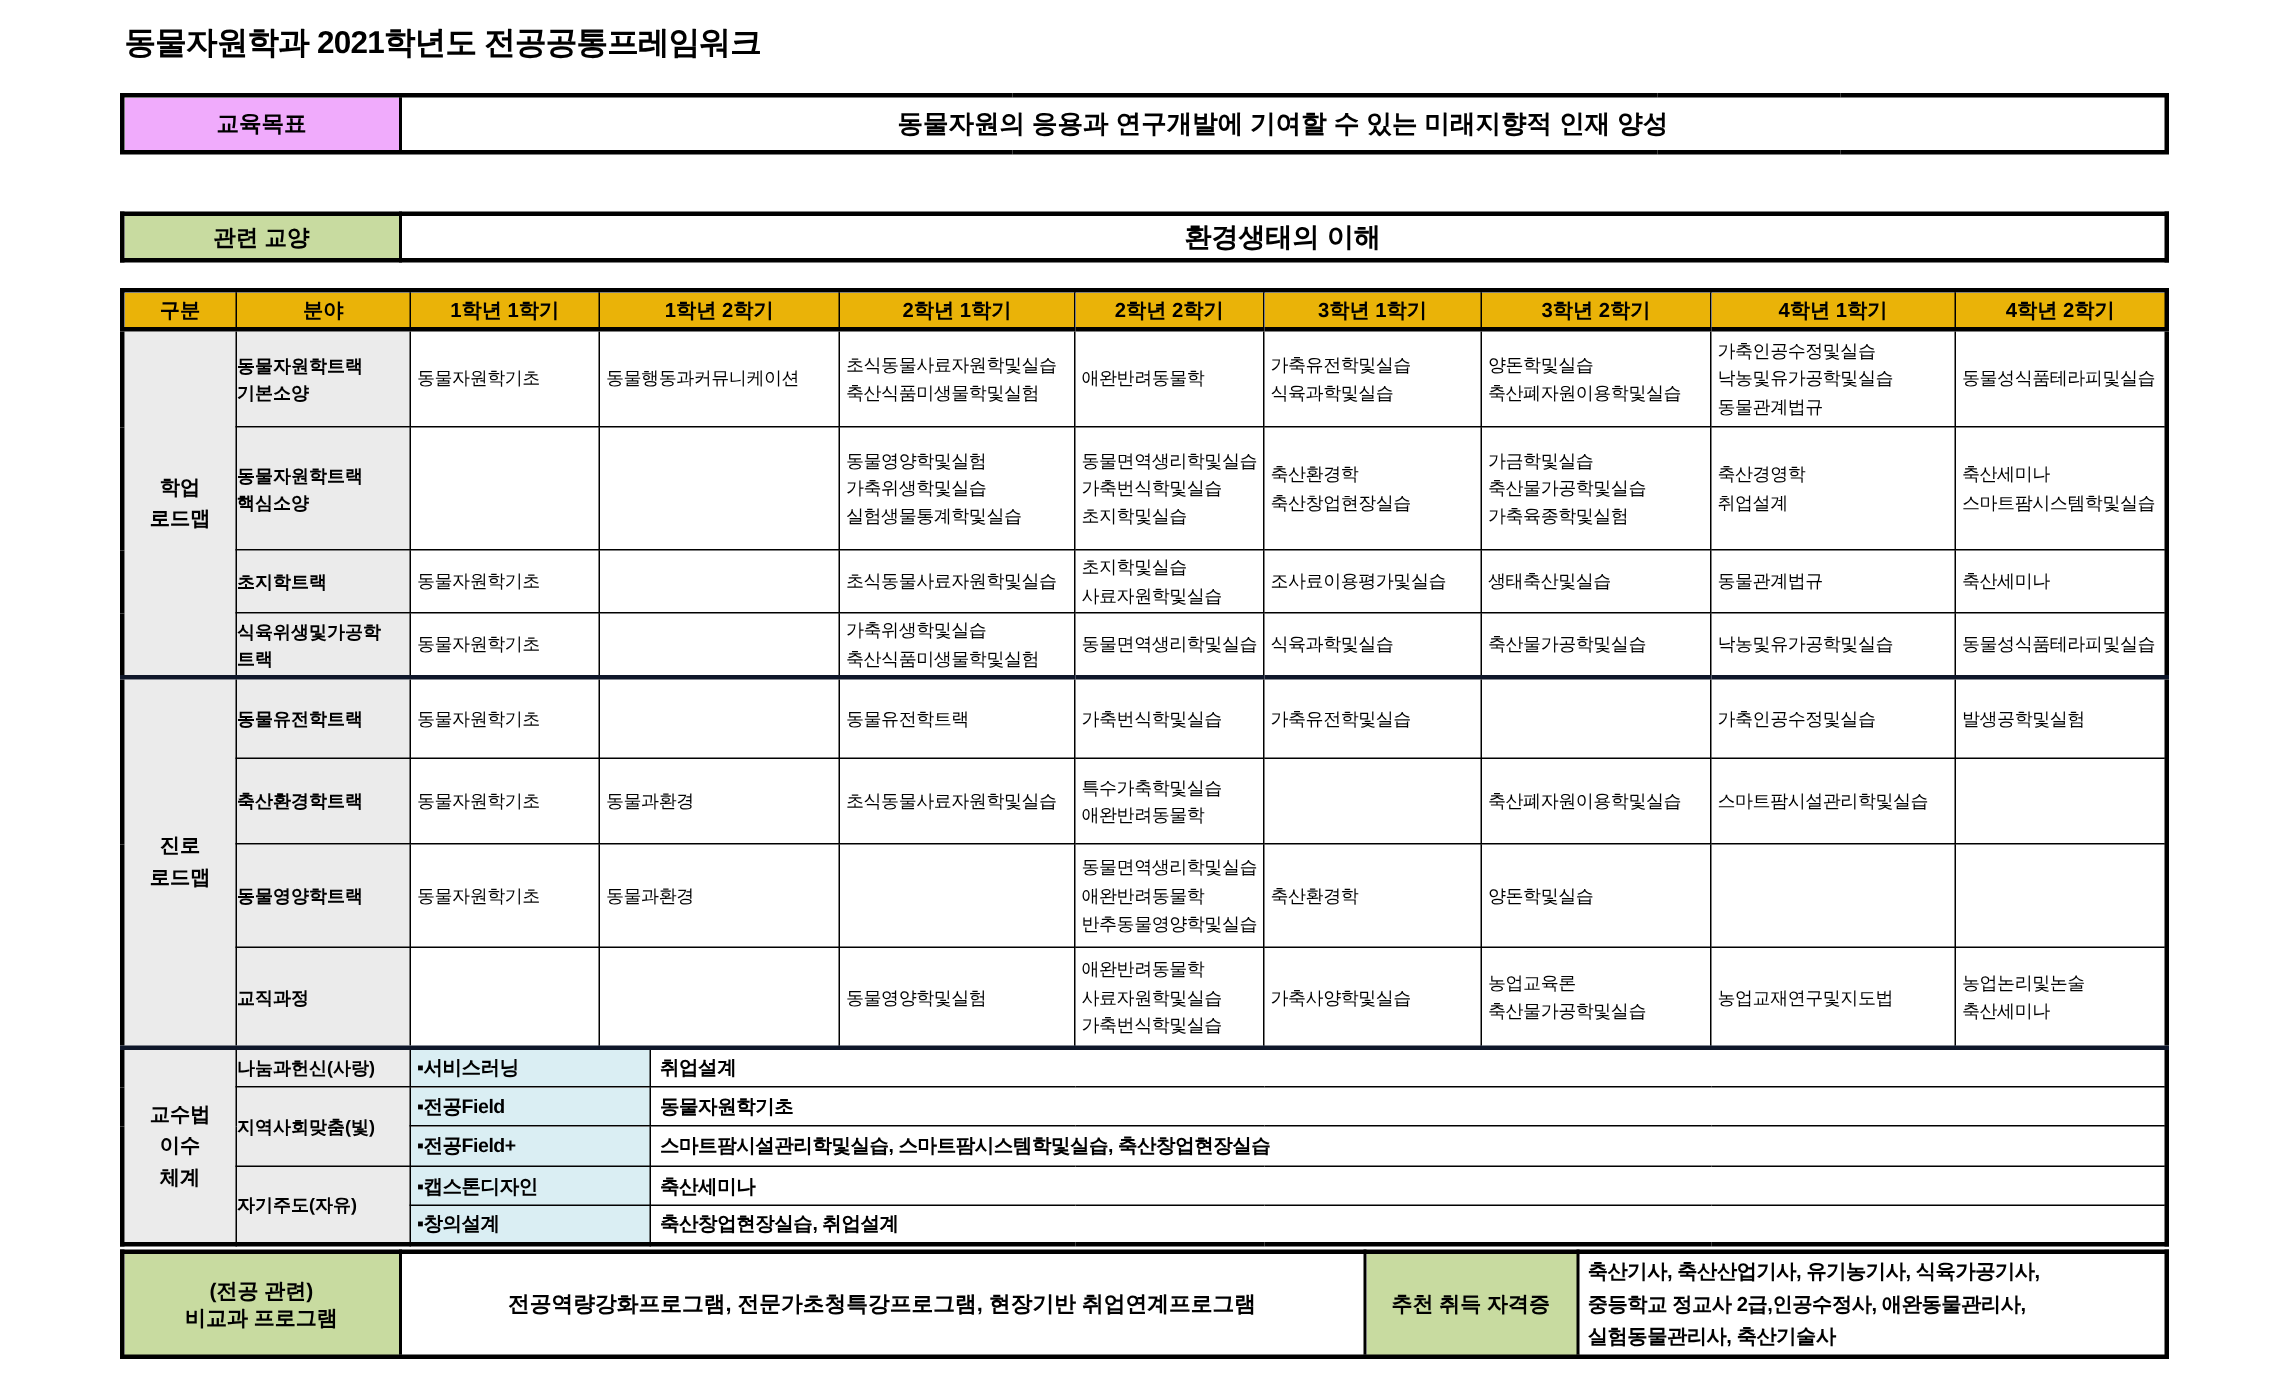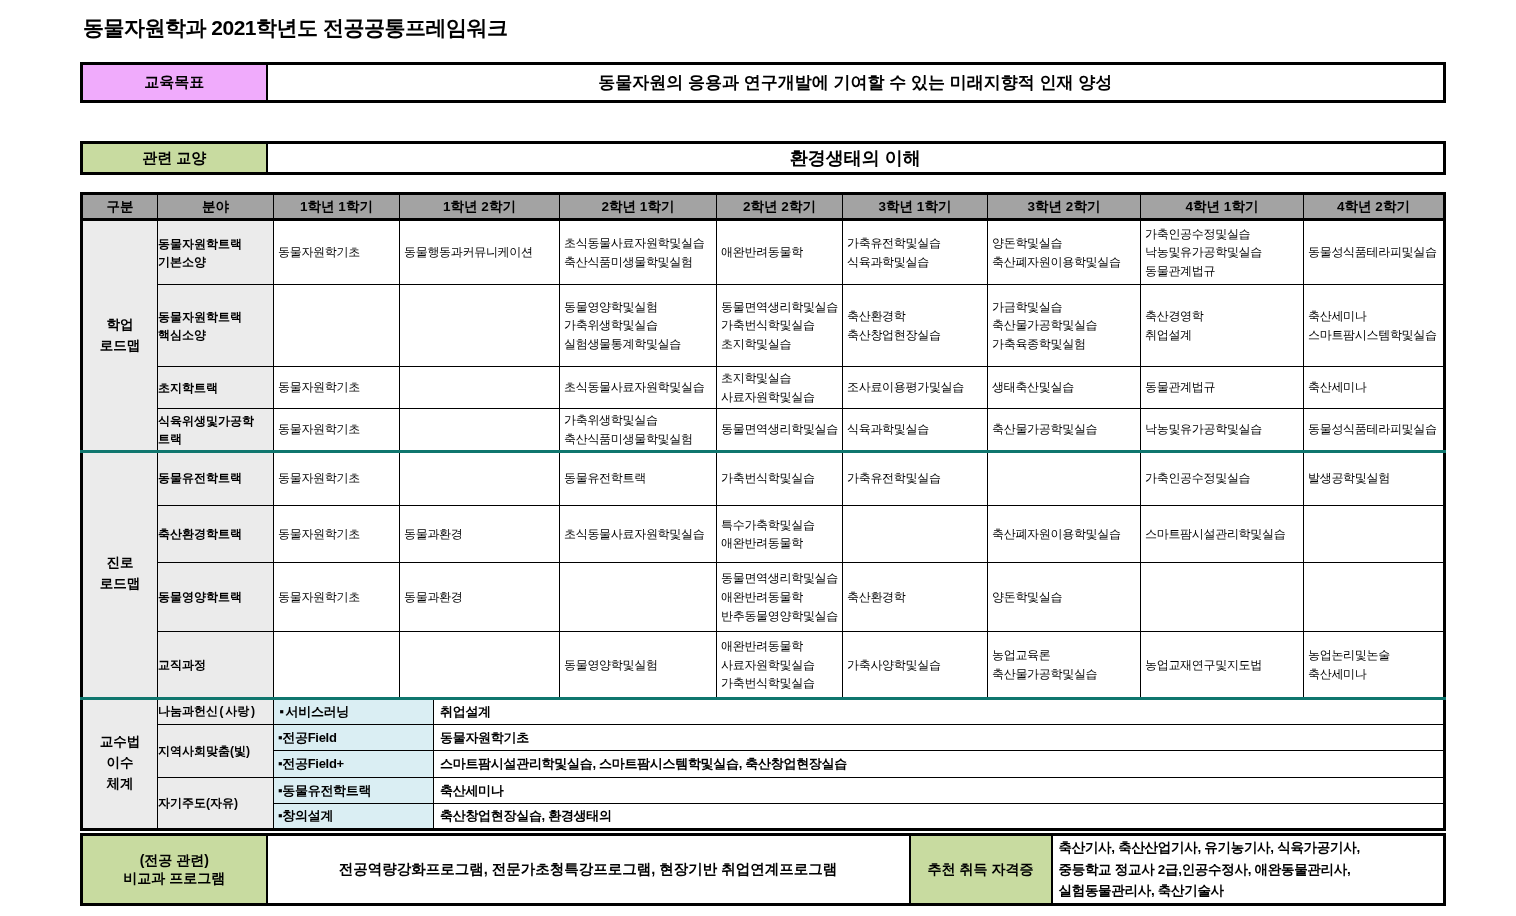--- a/index.html
+++ b/index.html
@@ -11,36 +11,36 @@
   table.tbl td { overflow:hidden; vertical-align:middle; }
 
   
   table.coarse td { border:2px solid #000; }
   
   table.fine td { border:1px solid #000; }
 
   .teal  { background:#f0abfc; }
   .lblue { background:#daeef3; }
   .green { background:#c8dba0; }
-  .hgray { background:#a3a3a3; }
+  .hgray { background:#eab308; }
   .lgray { background:#ebebeb; }
 
   .lbl   { font-weight:bold; text-align:center; font-size:15px; white-space:pre-line; }
   .goal  { font-weight:bold; text-align:center; font-size:17px; }
   .hdr   { font-weight:bold; text-align:center; font-size:13.5px; }
   .grp   { font-weight:bold; text-align:center; font-size:13.5px; white-space:pre-line; line-height:1.55; }
   .trk   { font-weight:bold; text-align:left; font-size:12px; white-space:pre-line; line-height:1.5; }
   .course{ font-size:12px; text-align:left; padding:2px 2px 2px 4px; white-space:pre-line; line-height:1.55; letter-spacing:-0.3px; }
   .bullet{ font-weight:bold; font-size:13px; text-align:left; padding-left:4px; letter-spacing:-0.3px; }
   .tval  { font-weight:bold; font-size:13px; text-align:left; padding-left:6px; letter-spacing:-0.3px; }
   .bprog { font-weight:bold; font-size:14.5px; text-align:center; }
   .bcert { font-weight:bold; font-size:13.5px; text-align:left; padding-left:6px; white-space:pre-line; line-height:1.6; letter-spacing:-0.3px; }
 
   tr.sepb > td { border-bottom:3px solid #000; }
-  tr.sept > td { border-top:3px solid #0f766e;font-family:Liberation Mono, monospace; }
+  tr.sept > td { border-top:3px solid #0f172a; }
 </style>
 </head>
 <body>
 
 <div class="canvas">
 
   <div class="title">동물자원학과 2021학년도 전공공통프레임워크</div>
 
   <table class="tbl coarse" style="left:80px; top:62px; width:1363px;">
     <colgroup>
@@ -234,26 +234,26 @@
       <td class="trk lgray" rowspan="2">지역사회맞춤(빛)</td>
       <td class="bullet lblue" colspan="2">▪전공Field</td>
       <td class="tval" colspan="7">동물자원학기초</td>
     </tr>
     <tr style="height:27px">
       <td class="bullet lblue" colspan="2">▪전공Field+</td>
       <td class="tval" colspan="7">스마트팜시설관리학및실습, 스마트팜시스템학및실습, 축산창업현장실습</td>
     </tr>
     <tr style="height:26px">
       <td class="trk lgray" rowspan="2">자기주도(자유)</td>
-      <td class="bullet lblue" colspan="2">▪동물유전학트랙</td>
+      <td class="bullet lblue" colspan="2">▪캡스톤디자인</td>
       <td class="tval" colspan="7">축산세미나</td>
     </tr>
     <tr style="height:26px">
       <td class="bullet lblue" colspan="2">▪창의설계</td>
-      <td class="tval" colspan="7">축산창업현장실습, 환경생태의</td>
+      <td class="tval" colspan="7">축산창업현장실습, 취업설계</td>
     </tr>
   </tbody>
     </table>
 
   <table class="tbl coarse" style="left:80px; top:833px; width:1363px;">
     <colgroup>
       <col style="width:185px">
         <col style="width:643px">
         <col style="width:142px">
         <col style="width:393px">

